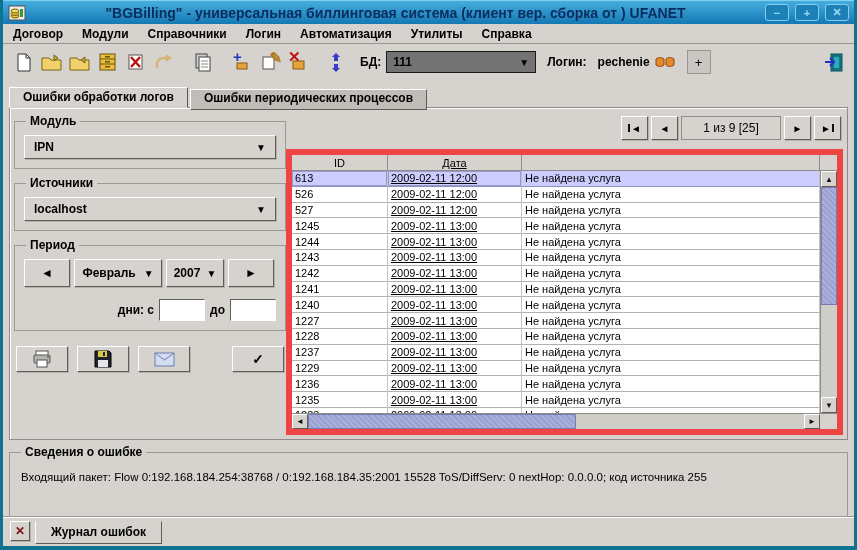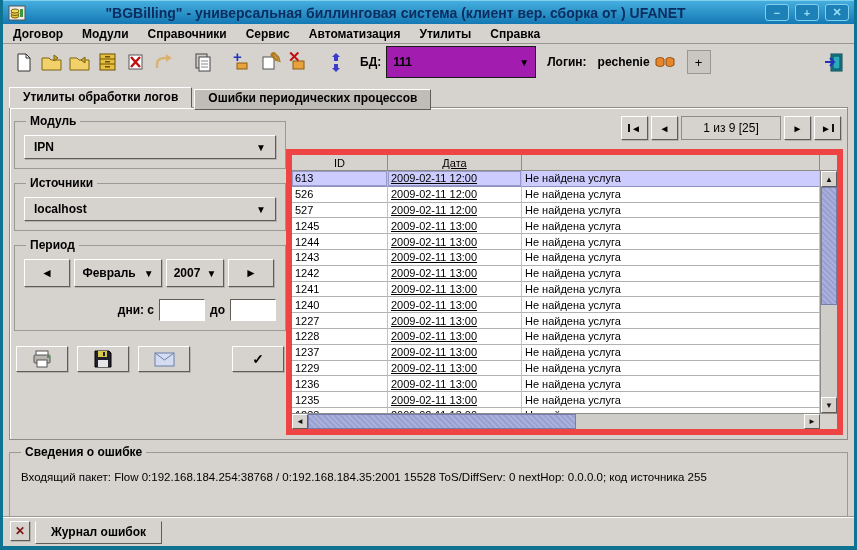--- a/index.html
+++ b/index.html
@@ -21,21 +21,21 @@
     color:#9adcf5;font-size:11px;font-weight:bold;display:flex;align-items:center;justify-content:center;cursor:default;}
   
   .menubar{height:20px;flex:0 0 20px;display:flex;align-items:center;gap:19px;padding:0 10px;
     font-weight:bold;font-size:12px;border-bottom:1px solid #9a9792;background:var(--chrome);}
   .menubar span{cursor:default;}
   
   .toolbar{height:36px;flex:0 0 36px;display:flex;align-items:center;gap:3px;padding:0 8px;background:var(--chrome);}
   .tbtn{width:25px;height:26px;display:flex;align-items:center;justify-content:center;position:relative;}
   .gap{width:8px;}
   .overlay{position:absolute;font-weight:bold;line-height:1;}
-  .combo-db{width:150px;height:32px;background:#a21caf;border:1px solid #1a1a1a;display:flex;
+  .combo-db{width:150px;height:22px;background:#737373;border:1px solid #1a1a1a;display:flex;
     align-items:center;font-weight:bold;font-size:12px;padding:0 6px;margin-left:2px;}
   .combo-db .arr{margin-left:auto;font-size:10px;}
   .lbl{font-weight:bold;font-size:12px;margin-left:8px;}
   .plusbtn{width:24px;height:24px;margin-left:6px;background:#cac7c2;border:1px solid #9a9792;
     font-size:13px;display:flex;align-items:center;justify-content:center;}
   .spacer{flex:1;}
   
   .tabbar{flex:0 0 27px;display:flex;gap:2px;padding:6px 6px 0;}
   .tab{border:1px solid;border-color:#fff #5f5d58 transparent #fff;background:var(--chrome);
     padding:2px 13px 3px;font-weight:bold;font-size:12px;position:relative;top:1px;}
@@ -121,21 +121,21 @@
     <span class="title">"BGBilling" - универсальная биллинговая система (клиент вер.  сборка  от ) UFANET</span>
     <span class="winbtn">−</span>
     <span class="winbtn">+</span>
     <span class="winbtn">✕</span>
   </div>
 
   <div class="menubar">
     <span>Договор</span>
     <span>Модули</span>
     <span>Справочники</span>
-    <span>Сервис</span>
+    <span>Логин</span>
     <span>Автоматизация</span>
     <span>Утилиты</span>
     <span>Справка</span>
   </div>
 
   <div class="toolbar">
     <span class="tbtn">
         <svg width="16" height="19" viewBox="0 0 16 19">
           <path d="M2 1h8l4 4v13H2z" fill="#fff" stroke="#333"></path>
           <path d="M10 1v4h4" fill="none" stroke="#333"></path>
@@ -229,21 +229,21 @@
     <span class="tbtn">
         <svg width="19" height="19" viewBox="0 0 19 19">
           <rect x="7" y="1" width="11" height="17" fill="#1d8a9a" stroke="#0a4a55"></rect>
           <rect x="9" y="3" width="7" height="13" fill="#2aaabb" stroke="#0a4a55"></rect>
           <path d="M1 9h8M6 5l4 4-4 4" fill="none" stroke="#2233bb" stroke-width="2"></path>
         </svg>
       </span>
   </div>
 
   <div class="tabbar">
-    <span class="tab">Утилиты обработки логов</span>
+    <span class="tab">Ошибки обработки логов</span>
     <span class="tab inactive">Ошибки периодических процессов</span>
   </div>
 
   <div class="main">
     <div class="left">
       <fieldset>
         <legend>Модуль</legend>
         <div class="combo">
           <span>IPN</span>
           <span class="arr">▼</span>

